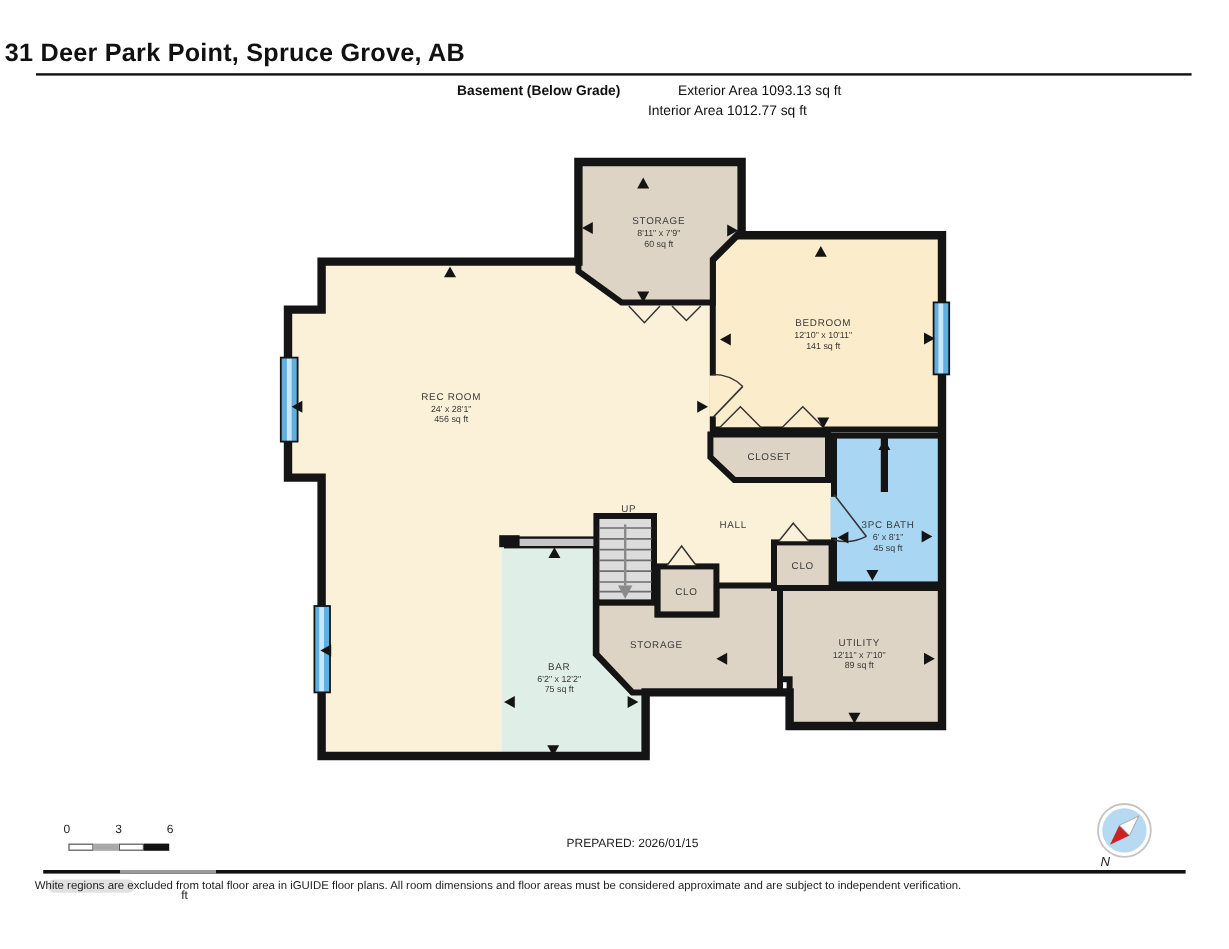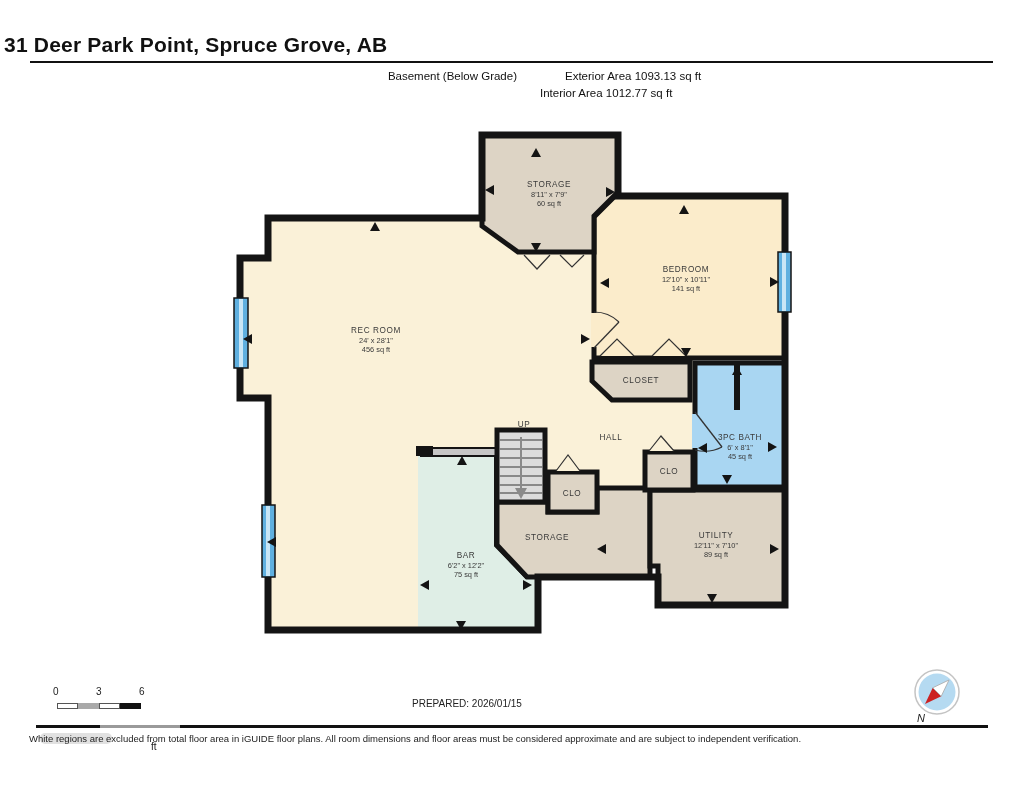--- a/index.html
+++ b/index.html
@@ -1,35 +1,35 @@
 <!DOCTYPE html>
 <html><head>
 <meta charset="utf-8">
 <style>
   html,body{margin:0;padding:0;background:#ffffff;}
   body{width:1024px;height:791px;position:relative;font-family:"Liberation Sans",sans-serif;color:#111;overflow:hidden;}
   .abs{position:absolute;}
   #title{top:33px;left:4px;width:1024px;text-align:left;font-size:21px;font-weight:bold;letter-spacing:.2px;}
   #title-rule{top:61px;left:30px;width:963px;height:2px;background:#111;}
-  #floor-label{top:70px;left:280px;width:237px;text-align:right;font-size:11.5px;font-weight:normal;}
+  #floor-label{top:70px;left:280px;width:237px;text-align:right;font-size:11.5px;font-weight:bold;}
   #ext-area{top:70px;left:525px;font-size:11.5px;padding-left:40px;}
   #int-area{top:87px;left:525px;font-size:11.5px;margin-left:15px;}
   #plan-svg{top:0;left:0;}
   svg text{font-family:"Liberation Sans",sans-serif;fill:#3a3a3a;}
   .rname{font-size:8.2px;letter-spacing:.6px;}
   .rdims{font-size:7.4px;}
   .anch{text-anchor:middle;}
   
   .tick{top:686px;font-size:10px;color:#222;}
   .seg{top:703px;height:6px;width:21px;}
   .seg.outline{background:#fff;border:1px solid #555;height:4px;width:19px;}
   .seg.grey{background:#a9a9a9;}
   .seg.black{background:#111;}
   #scale-unit{top:741px;left:151px;font-size:10px;color:#222;}
-  #prepared{top:698px;left:412px;width:230px;text-align:left;font-size:10px;color:#222;}
+  #prepared{top:698px;left:412px;width:230px;text-align:center;font-size:10px;color:#222;}
   #footer-rule{top:725px;left:36px;width:952px;height:3px;background:#111;}
   #footer-rule-grey{top:725px;left:100px;width:80px;height:3px;background:#9a9a9a;}
   #logo-smudge{top:733px;left:40px;width:72px;height:11px;background:#bdbdbd;opacity:.45;border-radius:5px;}
   #disclaimer{top:733px;left:29px;width:960px;font-size:9.5px;color:#222;}
   #compass{top:668px;left:910px;}
   #north-label{font-size:11px;font-style:italic;fill:#222;}
 </style>
 </head>
 <body>
 

